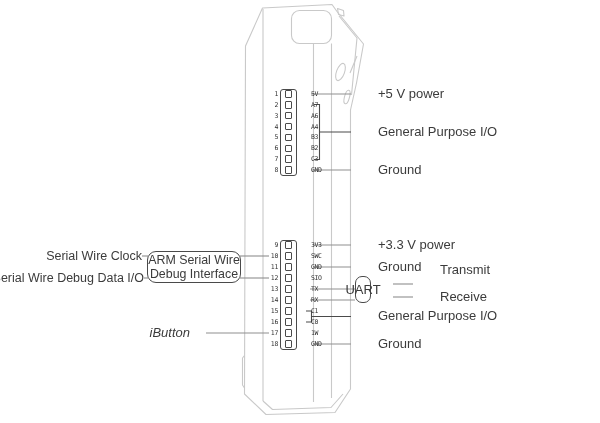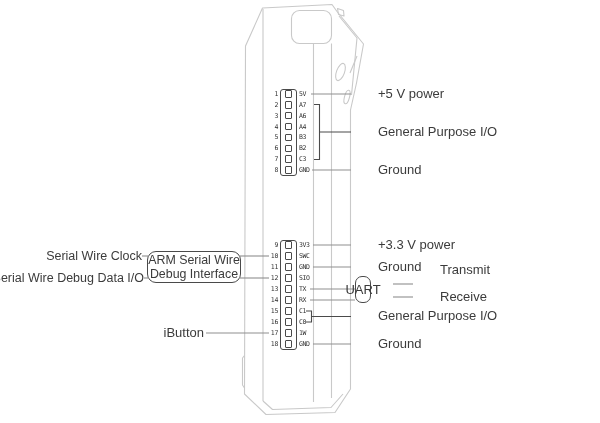--- a/index.html
+++ b/index.html
@@ -28,21 +28,21 @@
   #header-top{left:265px;top:88.5px;height:87px;width:60px;}
   #header-bottom{left:265px;top:239.5px;height:110px;width:60px;}
   .pin-row{flex:1;display:flex;align-items:center;}
   .pnum{
     width:13px;text-align:right;font-family:"DejaVu Sans Mono",monospace;
     font-size:6.5px;color:#333;letter-spacing:-0.3px;
   }
   .psq{width:17px;margin-left:2px;display:flex;align-items:center;justify-content:center;}
   .sq{width:5.5px;height:5.5px;border:1px solid #4a4a4a;border-radius:1px;background:#fff;}
   .plab{
-    margin-left:2px;font-family:"DejaVu Sans Mono",monospace;font-size:6.5px;
+    margin-left:14px;font-family:"DejaVu Sans Mono",monospace;font-size:6.5px;
     color:#333;letter-spacing:-0.4px;white-space:nowrap;
   }
 </style>
 </head>
 <body>
 
 <div id="stage">
 
   <svg width="600" height="423" viewBox="0 0 600 423">
 
@@ -223,21 +223,21 @@
   <div class="lbl right" style="left:353px;top:163px;">Ground</div>
   <div class="lbl right" style="left:353px;top:238px;">+3.3 V power</div>
   <div class="lbl right" style="left:353px;top:260px;">Ground</div>
   <div class="lbl right" style="left:415px;top:263px;">Transmit</div>
   <div class="lbl right" style="left:415px;top:290px;">Receive</div>
   <div class="lbl right" style="left:353px;top:309px;">General Purpose I/O</div>
   <div class="lbl right" style="left:353px;top:337px;">Ground</div>
 
   <div class="lbl left small-left" style="right:458px;top:249px;">Serial Wire Clock</div>
   <div class="lbl left small-left" style="right:456px;top:271px;">Serial Wire Debug Data I/O</div>
-  <div class="lbl left" style="right:396px;top:326px;">iButton</div>
+  <div class="lbl left" style="right:410px;top:326px;font-style:italic;">iButton</div>
 
   <div class="cbox" id="arm-box">
     <span>ARM Serial Wire</span>
     <span>Debug Interface</span>
   </div>
 
   <div class="cbox" id="uart-box">
     <span>UART</span>
   </div>
 

